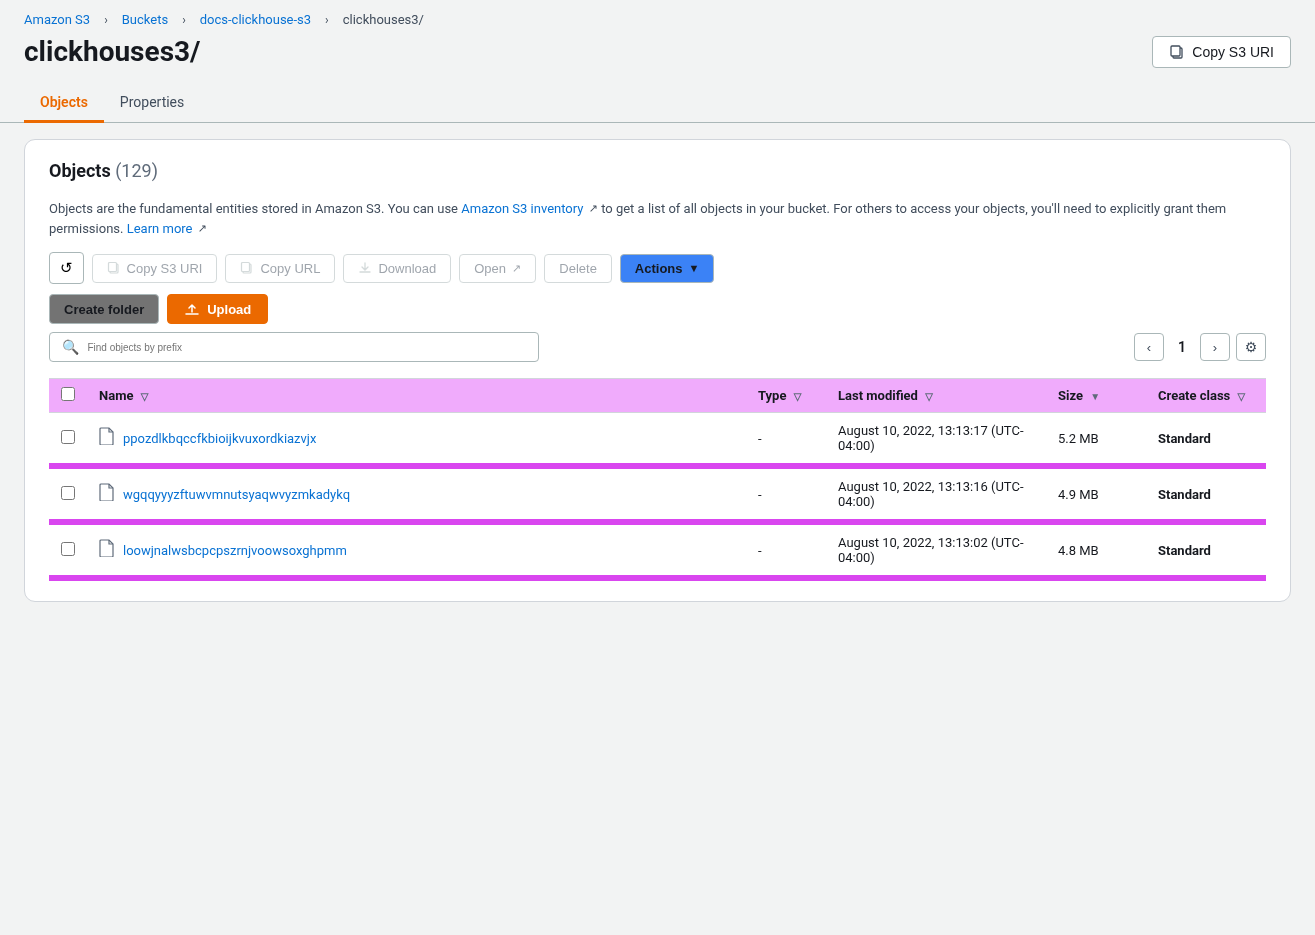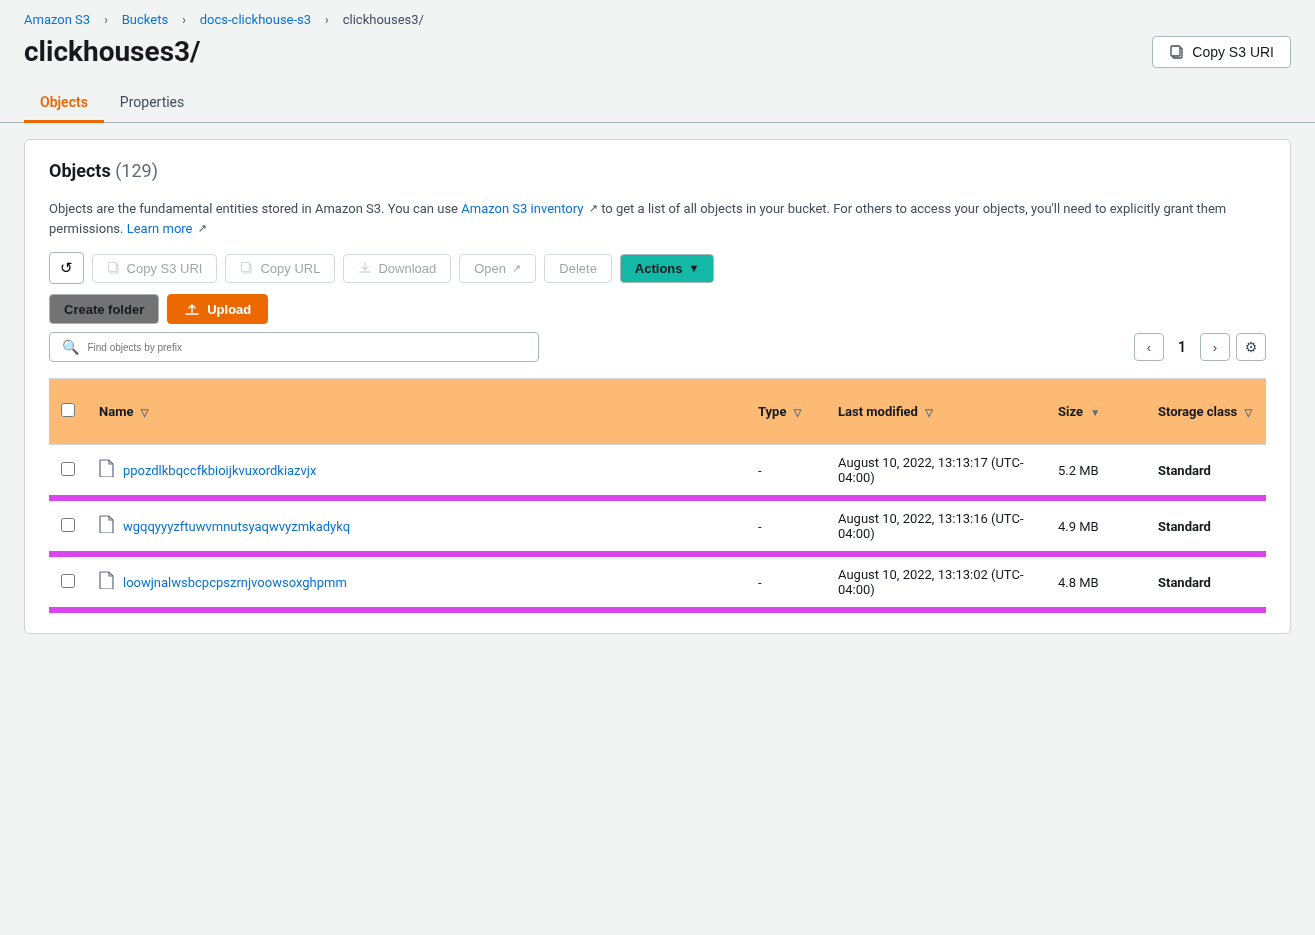--- a/index.html
+++ b/index.html
@@ -63,21 +63,21 @@
     .tab.active {
       color: #eb6900;
       border-bottom: 3px solid #eb6900;
       font-weight: 600;
     }
 
     .main-content {
       margin: 16px 24px;
       background: #fff;
       border: 1px solid #d1d5db;
-      border-radius: 5px;
+      border-radius: 11px;
       padding: 20px 24px;
     }
 
     .objects-header {
       margin-bottom: 8px;
     }
     .objects-title {
       font-size: 18px;
       font-weight: 700;
       color: #16191f;
@@ -115,21 +115,21 @@
       border: 1px solid #aab7b8;
       border-radius: 4px;
       cursor: pointer;
       font-size: 13px;
       color: #414d5c;
     }
     .toolbar-btn.disabled { opacity: 0.5; cursor: not-allowed; }
     .toolbar-btn.actions {
       color: #16191f;
       font-weight: 600;
-      background: #14b8a6;
+      background: #3b82f6;
       border-color: #aab7b8;
     }
     .refresh-btn {
       padding: 6px 10px;
       background: #fff;
       border: 1px solid #aab7b8;
       border-radius: 4px;
       cursor: pointer;
       font-size: 15px;
     }
@@ -221,25 +221,25 @@
 
     .objects-table {
       margin-top: 16px;
       width: 100%;
       border-collapse: collapse;
     }
     .objects-table th {
       font-size: 13px;
       font-weight: 700;
       color: #16191f;
-      padding: 24px 12px;
+      padding: 8px 12px;
       border-top: 1px solid #d1d5db;
       border-bottom: 1px solid #d1d5db;
       text-align: left;
-      background: #fdba74;
+      background: #f0abfc;
     }
     .objects-table th .sort-icon {
       font-size: 10px;
       margin-left: 4px;
       color: #5f6b7a;
     }
     .objects-table td {
       padding: 10px 12px;
       border-bottom: 6px solid #d946ef;
       font-size: 13px;
@@ -397,21 +397,21 @@
         </th>
         <th class="modified-col">
           <span>Last modified</span>
           <span class="sort-icon">▽</span>
         </th>
         <th class="size-col">
           <span>Size</span>
           <span class="sort-icon">▼</span>
         </th>
         <th class="storage-col">
-          <span>Storage class</span>
+          <span>Create class</span>
           <span class="sort-icon">▽</span>
         </th>
       </tr>
     </thead>
     <tbody id="table-body">
     <tr>
       <td class="checkbox-col">
         <input type="checkbox" style="">
       </td>
       <td class="name-col">

